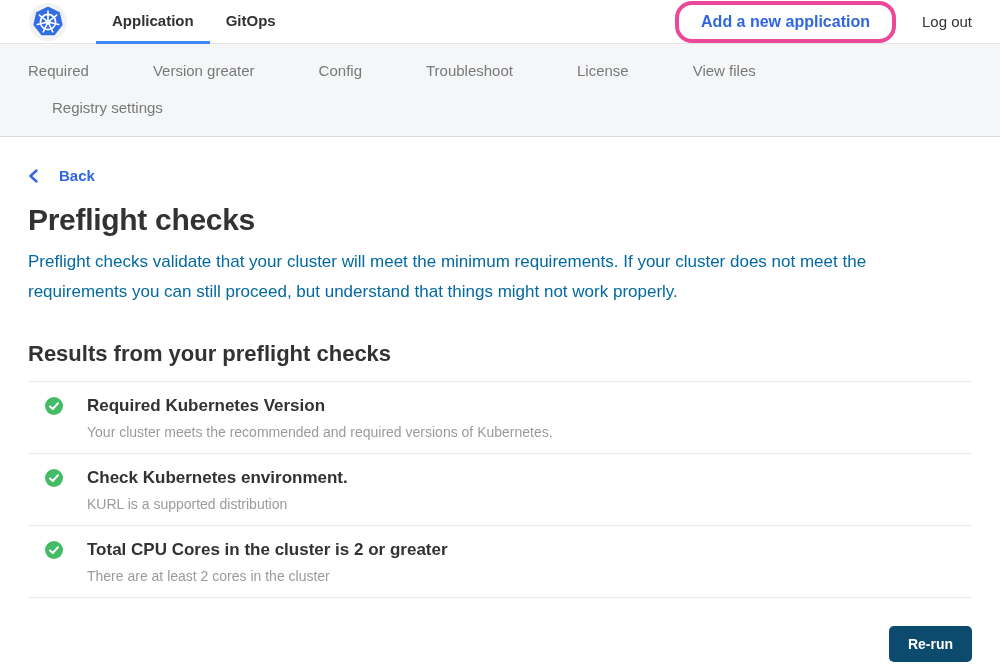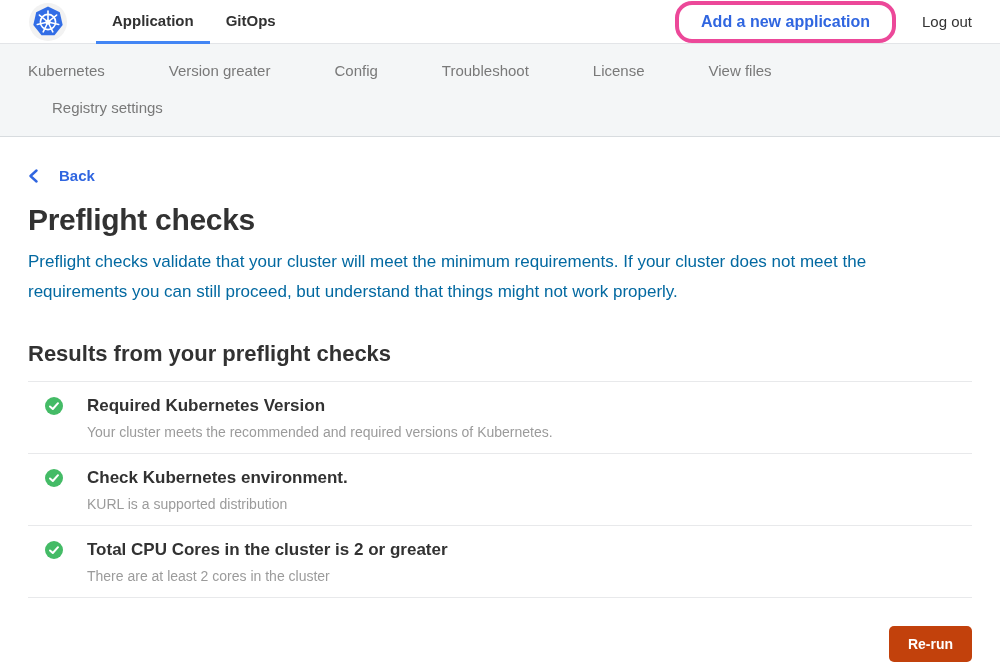--- a/index.html
+++ b/index.html
@@ -136,21 +136,21 @@
     font-size: 14px;
     color: #9b9b9b;
     margin-top: 8px;
   }
   .footer {
     display: flex;
     justify-content: flex-end;
     margin-top: 28px;
   }
   .rerun-btn {
-    background: #c2410c;
+    background: #0c4a6e;
     color: #ffffff;
     border: none;
     font-family: inherit;
     font-weight: bold;
     font-size: 14px;
     padding: 10px 19px;
     border-radius: 5px;
     cursor: pointer;
   }
 </style>
@@ -179,21 +179,21 @@
     <div class="tab active">Application</div>
     <div class="tab">GitOps</div>
   </nav>
   <div class="nav-right">
     <button class="pill-btn">Add a new application</button>
     <a class="logout">Log out</a>
   </div>
 </header>
 
 <nav class="subnav">
-  <div class="subnav-item">Kubernetes</div>
+  <div class="subnav-item">Required</div>
   <div class="subnav-item">Version greater</div>
   <div class="subnav-item">Config</div>
   <div class="subnav-item">Troubleshoot</div>
   <div class="subnav-item">License</div>
   <div class="subnav-item">View files</div>
   <div class="subnav-break"></div>
   <div class="subnav-item row2">Registry settings</div>
 </nav>
 
 <main class="main">

